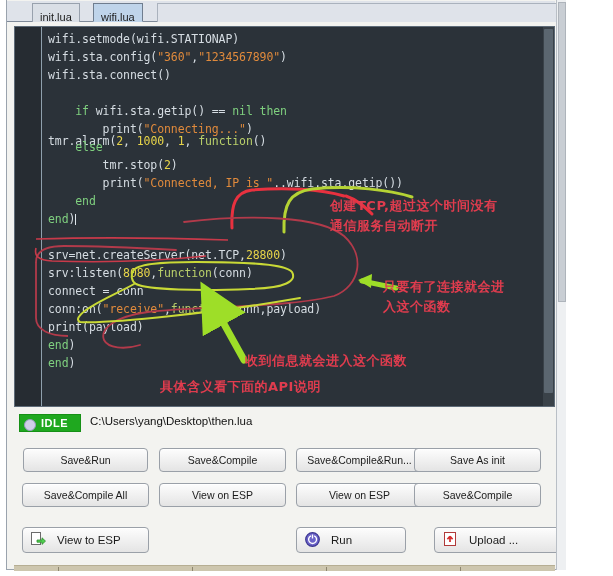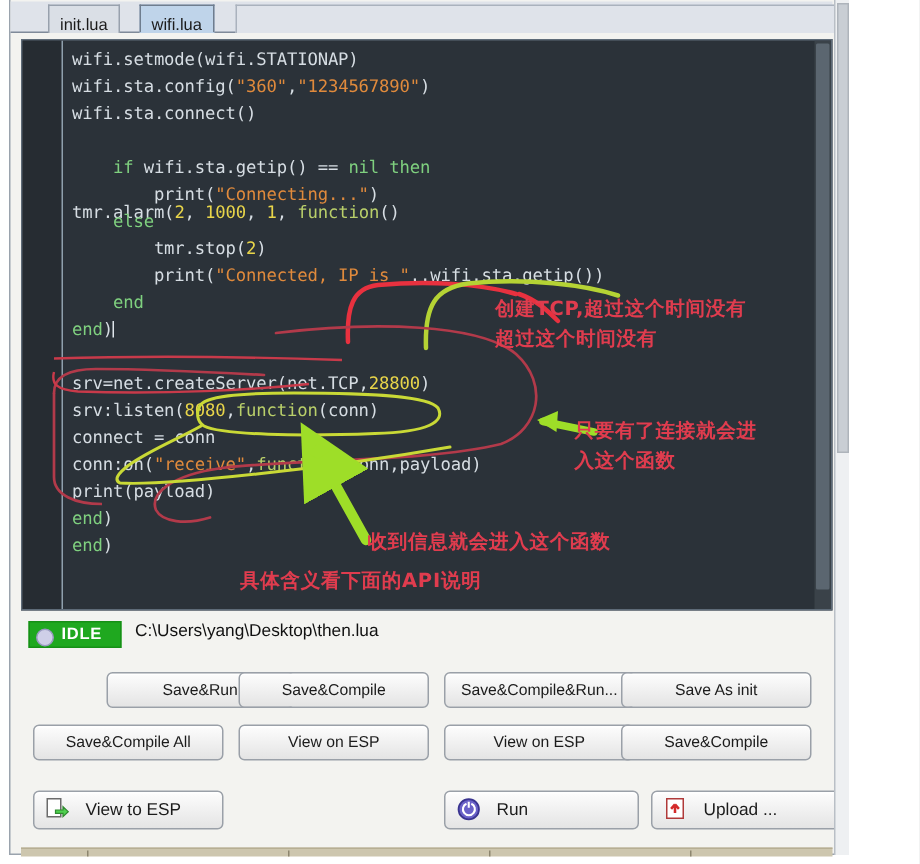--- a/index.html
+++ b/index.html
@@ -150,37 +150,37 @@
     <path d="M212,306 L205,302 L212,296 L221,300 Z" fill="#9ede28"></path>
 
     <path d="M396,288 L362,281" fill="none" stroke="#9ede28" stroke-width="5" stroke-linecap="round"></path>
     <path d="M358,280 L372,274 L371,288 Z" fill="#9ede28"></path>
 
     <path d="M346,196 C358,200 366,208 372,214" fill="none" stroke="#e8313f" stroke-width="3" stroke-linecap="round"></path>
   </svg>
 
   <div class="anno">
     <div class="cn" style="left:330px;top:197px;">创建TCP,超过这个时间没有</div>
-    <div class="cn" style="left:330px;top:217px;">超过这个时间没有</div>
+    <div class="cn" style="left:330px;top:217px;">通信服务自动断开</div>
     <div class="cn" style="left:383px;top:278px;">只要有了连接就会进</div>
     <div class="cn" style="left:383px;top:298px;">入这个函数</div>
     <div class="cn" style="left:245px;top:352px;">收到信息就会进入这个函数</div>
     <div class="cn" style="left:160px;top:378px;">具体含义看下面的API说明</div>
   </div>
 
   <div class="statusbar">
     <div class="idle">
       <span class="idledot"></span>
       <span>IDLE</span>
     </div>
     <div class="pathtxt">C:\Users\yang\Desktop\then.lua</div>
   </div>
 
   <div class="btnrow" style="left:14px;top:448px;width:541px;">
-    <div class="btn" style="left:9px;width:125px;margin-left:48px;">Save&amp;Run</div>
+    <div class="btn" style="left:9px;width:125px;">Save&amp;Run</div>
     <div class="btn" style="left:145px;width:127px;">Save&amp;Compile</div>
     <div class="btn" style="left:282px;width:127px;">Save&amp;Compile&amp;Run...</div>
     <div class="btn" style="left:400px;width:127px;">Save As init</div>
   </div>
 
   <div class="btnrow" style="left:14px;top:483px;width:541px;">
     <div class="btn" style="left:8px;width:127px;">Save&amp;Compile All</div>
     <div class="btn" style="left:145px;width:127px;">View on ESP</div>
     <div class="btn" style="left:282px;width:127px;">View on ESP</div>
     <div class="btn" style="left:400px;width:127px;">Save&amp;Compile</div>
@@ -190,21 +190,21 @@
 
     <div class="btn icn" style="left:8px;width:127px;height:26px;line-height:24px;">
       <svg class="btnicon" viewBox="0 0 17 17">
         <rect x="1.5" y="1.5" width="9" height="12" fill="#ffffff" stroke="#6b6b6b"></rect>
         <path d="M7,9 h5 v-2.2 l3.5,3.3 l-3.5,3.3 v-2.2 h-5 z" fill="#4fd04f" stroke="#2f8a2f" stroke-width="0.8"></path>
       </svg>
       <span>View to ESP</span>
     </div>
 
 
-    <div class="btn icn" style="left:282px;width:130px;height:26px;line-height:24px;">
+    <div class="btn icn" style="left:282px;width:110px;height:26px;line-height:24px;">
       <svg class="btnicon" viewBox="0 0 17 17">
         <circle cx="8.5" cy="8.5" r="6.8" fill="#6a62c8" stroke="#3a3490" stroke-width="1.2"></circle>
         <path d="M7,4.8 a4,4 0 1 0 3.2,0" fill="none" stroke="#ffffff" stroke-width="1.4"></path>
         <path d="M8.5,3.5 v4" stroke="#ffffff" stroke-width="1.4"></path>
       </svg>
       <span>Run</span>
     </div>
 
     <div class="btn icn" style="left:420px;width:127px;height:26px;line-height:24px;">
       <svg class="btnicon" viewBox="0 0 17 17">

